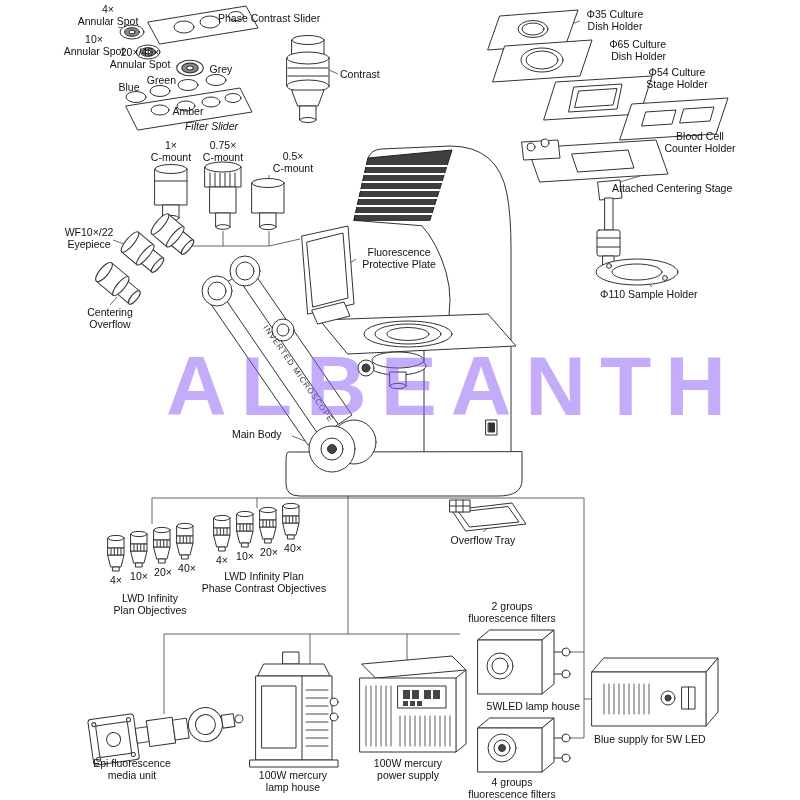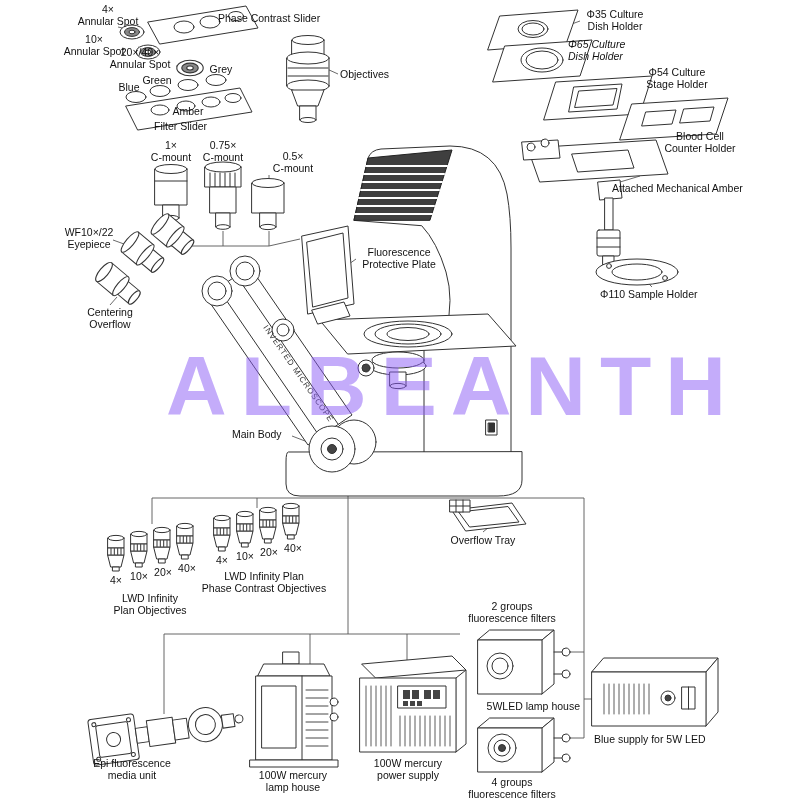--- a/index.html
+++ b/index.html
@@ -405,48 +405,48 @@
 <div class="watermark">ALBEANTH</div>
 
 <div>
       <div class="lbl" style="left: 62px; top: 3px; width: 92px; text-align: center;">4×
 Annular Spot</div>
       <div class="lbl" style="left: 218px; top: 12px; width: 110px; text-align: left;">Phase Contrast Slider</div>
       <div class="lbl" style="left: 48px; top: 33px; width: 92px; text-align: center;">10×
 Annular Spot</div>
       <div class="lbl" style="left: 92px; top: 46px; width: 96px; text-align: center;">20×/40×
 Annular Spot</div>
-      <div class="lbl" style="left: 340px; top: 68px; width: 70px; text-align: left;">Objectives</div>
+      <div class="lbl" style="left: 340px; top: 68px; width: 70px; text-align: left;">Contrast</div>
       <div class="lbl" style="left: 112px; top: 81px; width: 34px; text-align: center;">Blue</div>
-      <div class="lbl" style="left: 138px; top: 74px; width: 38px; text-align: center;">Green</div>
+      <div class="lbl" style="left: 138px; top: 74px; width: 38px; text-align: right;">Green</div>
       <div class="lbl" style="left: 168px; top: 69px; width: 40px; text-align: center; margin-top: 36px;">Amber</div>
       <div class="lbl" style="left: 203px; top: 63px; width: 36px; text-align: center;">Grey</div>
-      <div class="lbl" style="left: 154px; top: 120px; width: 76px; text-align: left;">Filter Slider</div>
+      <div class="lbl" style="left: 162px; top: 120px; width: 76px; text-align: right; font-style: italic;">Filter Slider</div>
       <div class="lbl" style="left: 141px; top: 139px; width: 60px; text-align: center;">1×
 C-mount</div>
       <div class="lbl" style="left: 193px; top: 139px; width: 60px; text-align: center;">0.75×
 C-mount</div>
       <div class="lbl" style="left: 239px; top: 150px; width: 60px; text-align: center; margin-left: 24px;">0.5×
 C-mount</div>
       <div class="lbl" style="left: 55px; top: 226px; width: 68px; text-align: center;">WF10×/22
 Eyepiece</div>
       <div class="lbl" style="left: 78px; top: 306px; width: 64px; text-align: center;">Centering
 Overflow</div>
       <div class="lbl" style="left: 356px; top: 246px; width: 86px; text-align: center;">Fluorescence
 Protective Plate</div>
       <div class="lbl" style="left: 232px; top: 428px; width: 58px; text-align: left;">Main Body</div>
       <div class="lbl" style="left: 582px; top: 8px; width: 66px; text-align: center;">Φ35 Culture
 Dish Holder</div>
-      <div class="lbl" style="left: 568px; top: 38px; width: 66px; text-align: left; font-style: italic;">Φ65 Culture
+      <div class="lbl" style="left: 600px; top: 38px; width: 66px; text-align: right;">Φ65 Culture
 Dish Holder</div>
       <div class="lbl" style="left: 644px; top: 66px; width: 66px; text-align: center;">Φ54 Culture
 Stage Holder</div>
       <div class="lbl" style="left: 658px; top: 130px; width: 84px; text-align: center;">Blood Cell
 Counter Holder</div>
-      <div class="lbl" style="left: 612px; top: 182px; width: 140px; text-align: left;">Attached Mechanical Amber</div>
+      <div class="lbl" style="left: 612px; top: 182px; width: 140px; text-align: left;">Attached Centering Stage</div>
       <div class="lbl" style="left: 600px; top: 288px; width: 110px; text-align: left;">Φ110 Sample Holder</div>
       <div class="lbl" style="left: 444px; top: 534px; width: 78px; text-align: center;">Overflow Tray</div>
       <div class="lbl" style="left: 106px; top: 574px; width: 20px; text-align: center;">4×</div>
       <div class="lbl" style="left: 128px; top: 570px; width: 22px; text-align: center;">10×</div>
       <div class="lbl" style="left: 152px; top: 566px; width: 22px; text-align: center;">20×</div>
       <div class="lbl" style="left: 176px; top: 562px; width: 22px; text-align: center;">40×</div>
       <div class="lbl" style="left: 108px; top: 592px; width: 84px; text-align: center;">LWD Infinity
 Plan Objectives</div>
       <div class="lbl" style="left: 212px; top: 554px; width: 20px; text-align: center;">4×</div>
       <div class="lbl" style="left: 234px; top: 550px; width: 22px; text-align: center;">10×</div>

